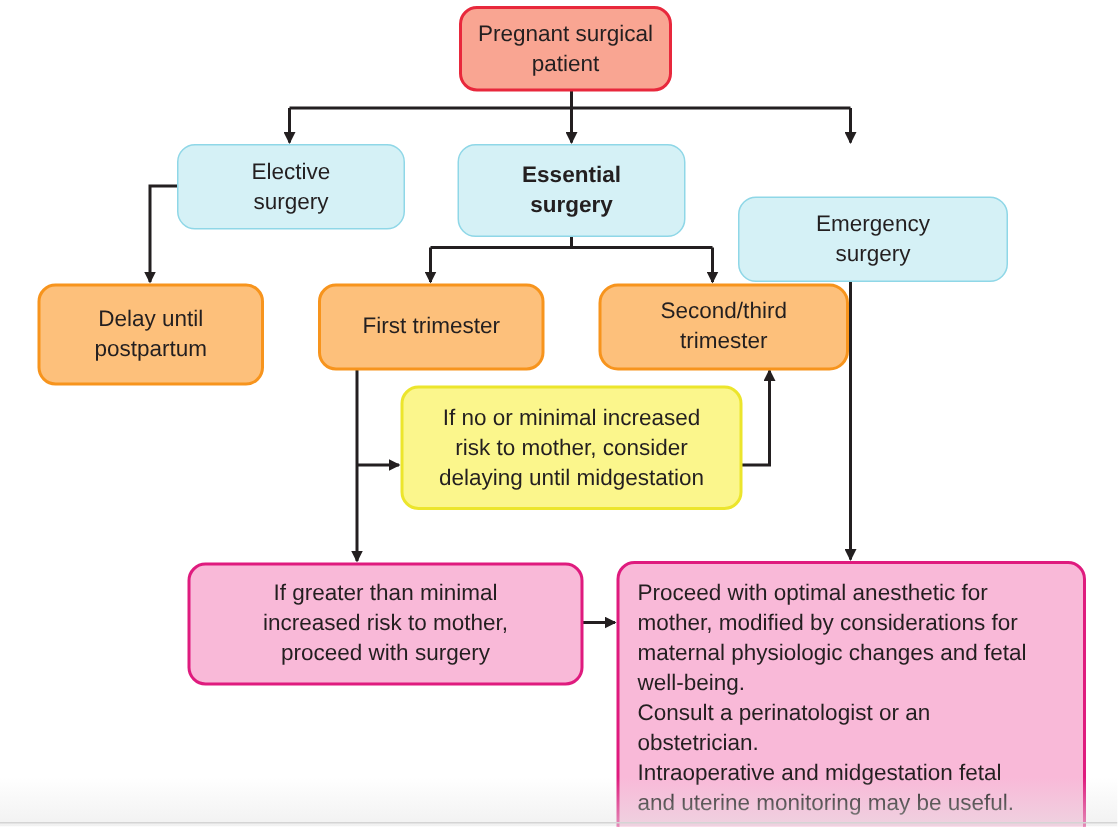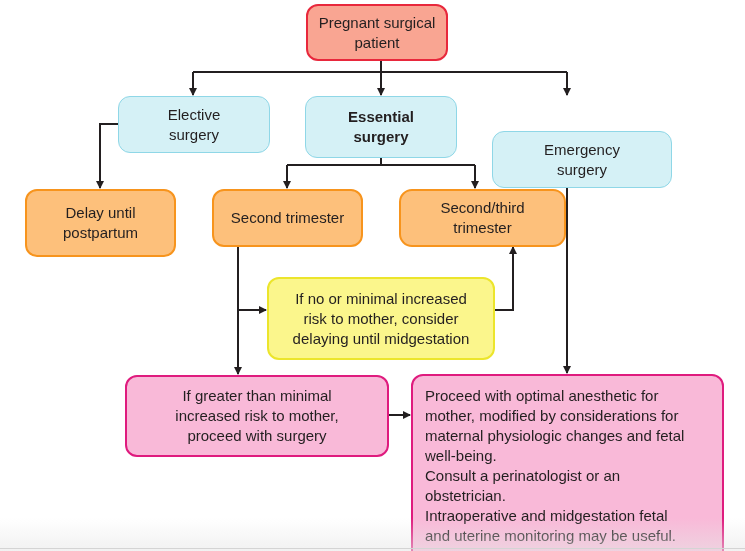--- a/index.html
+++ b/index.html
@@ -84,28 +84,28 @@
 <div class="box blue" style="left:492px; top:96px; width:180px; height:57px;margin-top:35px;">
   <span>Emergency
 surgery</span>
 </div>
 
 <div class="box orange" style="left:25px; top:189px; width:151px; height:68px;">
   <span>Delay until
 postpartum</span>
 </div>
 <div class="box orange" style="left:212px; top:189px; width:151px; height:58px;">
-  <span>Second trimester</span>
+  <span>First trimester</span>
 </div>
 <div class="box orange" style="left:399px; top:189px; width:167px; height:58px;border-radius:13px;">
   <span>Second/third
 trimester</span>
 </div>
 
-<div class="box yellow" style="left:267px; top:277px; width:228px; height:83px;">
+<div class="box yellow" style="left:267px; top:257px; width:228px; height:83px;">
   <span>If no or minimal increased
 risk to mother, consider
 delaying until midgestation</span>
 </div>
 
 <div class="box pink" style="left:125px; top:375px; width:264px; height:82px;">
   <span>If greater than minimal
 increased risk to mother,
 proceed with surgery</span>
 </div>

